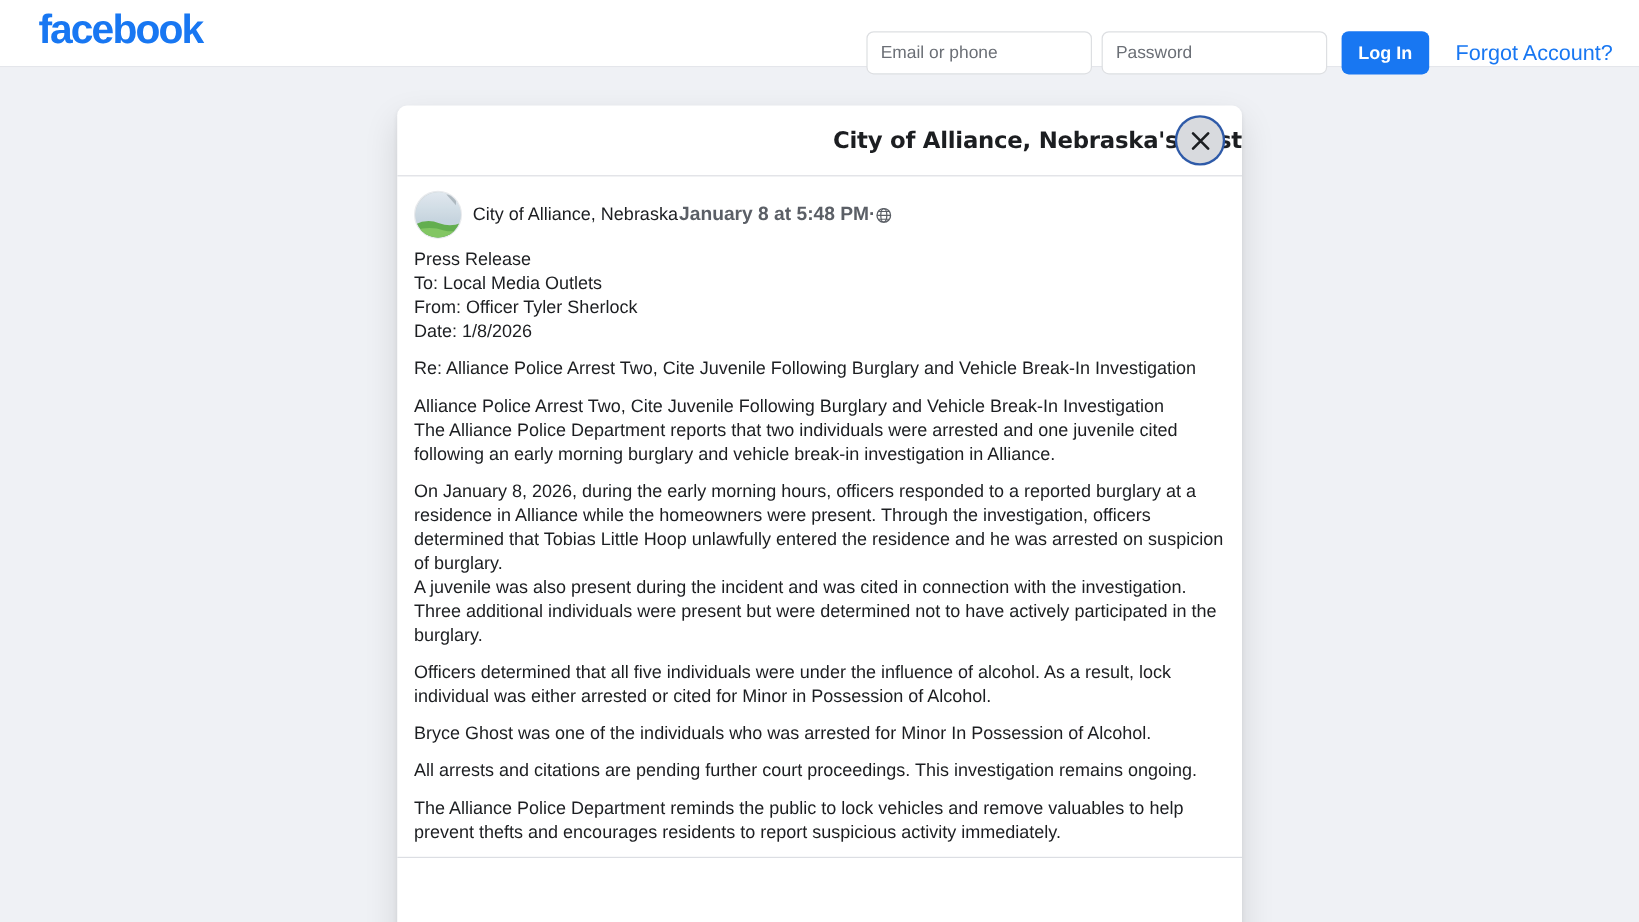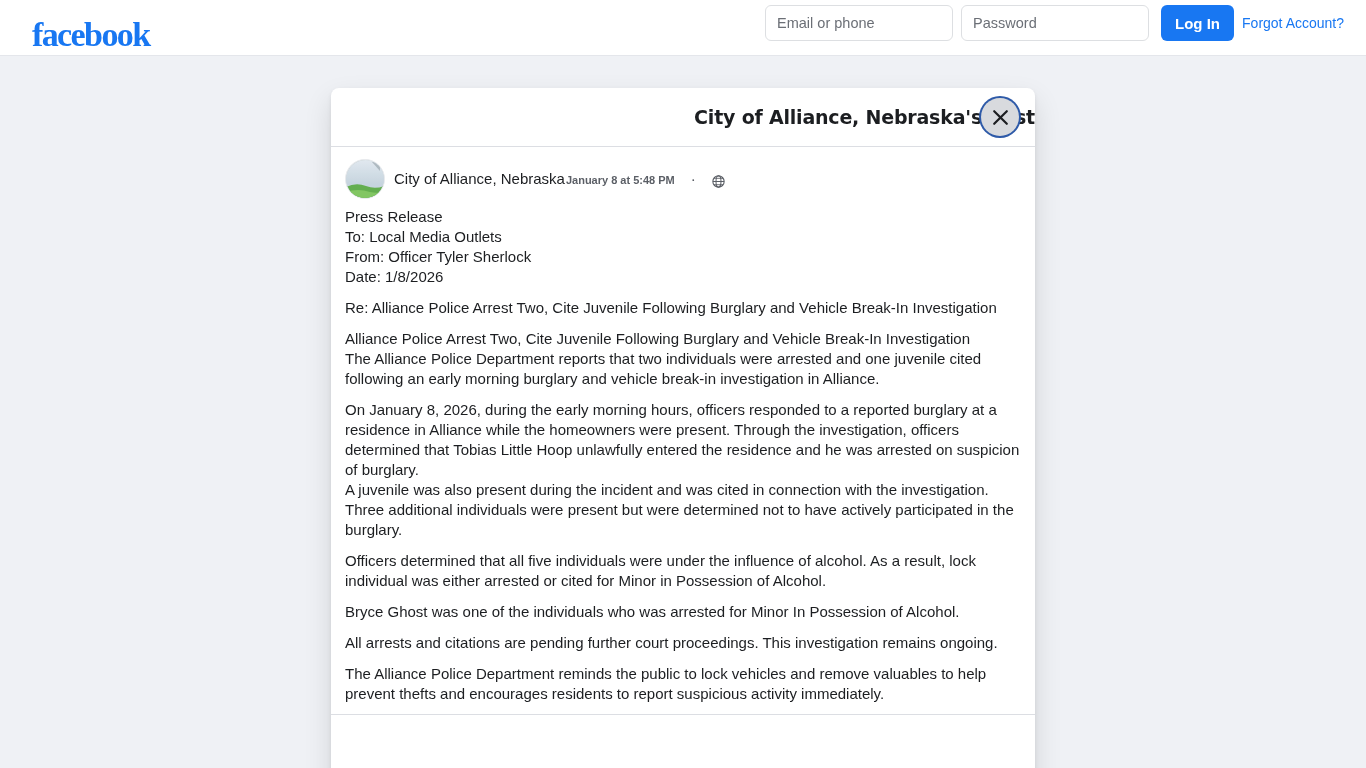--- a/index.html
+++ b/index.html
@@ -21,33 +21,33 @@
     width: 1366px;
     height: 56px;
     background: #ffffff;
     border-bottom: 1px solid #e4e6eb;
     display: flex;
     align-items: center;
   }
   #brand {
     position: absolute;
     left: 32px;
-    top: 16px;
-    font-family: Liberation Serif, serif;
+    top: 6px;
+    font-family: Liberation Sans, sans-serif;
     font-size: 34px;
     font-weight: 700;
     letter-spacing: -1.6px;
     color: #1877f2;
     line-height: 38px;
     user-select: none;
   }
   #login-form {
     position: absolute;
     right: 22px;
-    top: 5px;
+    top: 26px;
     display: flex;
     align-items: center;
     gap: 8px;
     justify-content: center;
   }
   .login-input {
     width: 188px;
     height: 36px;
     border: 1px solid #dddfe2;
     border-radius: 6px;
@@ -67,22 +67,23 @@
     color: #ffffff;
     border: 0;
     border-radius: 6px;
     font-family: "Liberation Sans", sans-serif;
     font-size: 15px;
     font-weight: 700;
     cursor: pointer;
     margin-left: 4px;
   }
   #forgot-link {
+    margin-left: 14px;
     color: #1877f2;
-    font-size: 14px;
+    font-size: 18px;
     text-decoration: none;
     cursor: pointer;
     white-space: nowrap;
   }
 
   
   #modal {
     position: absolute;
     left: 331px;
     top: 88px;
@@ -148,23 +149,23 @@
   }
   #avatar svg { display: block; }
   #author-block { display: flex; flex-direction: row; gap: 1px; }
   #author-name {
     font-size: 15px;
     color: #1c1e21;
     line-height: 18px;
   }
   #post-meta {
     display: flex;
-    align-items: flex-end;
-    gap: 17px;
-    font-size: 11px;
+    align-items: center;
+    gap: 0;
+    font-size: 16px;
     color: #5b5f66;
     font-weight: 600;
     line-height: 16px;
   }
   #globe-icon { display: inline-flex; align-items: center; }
 
   #post-text {
     padding: 4px 0 0 0;
     font-size: 15px;
     line-height: 20px;

